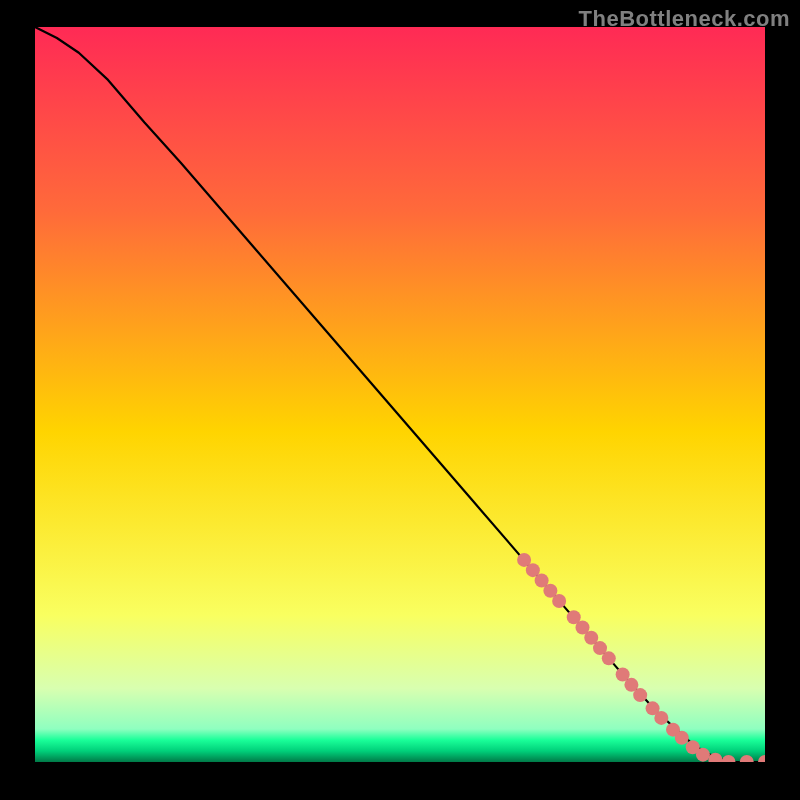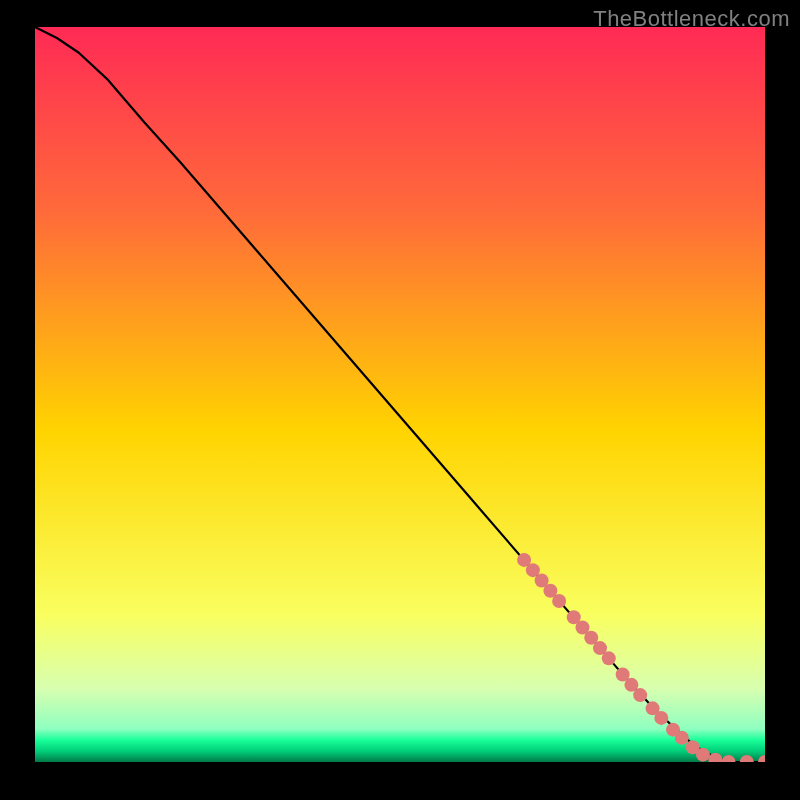--- a/index.html
+++ b/index.html
@@ -15,21 +15,21 @@
     height: 800px;
     background: #000;
     position: relative;
   }
   .watermark {
     position: absolute;
     top: 6px;
     right: 10px;
     color: #808080;
     font-size: 22px;
-    font-weight: 400;
+    font-weight: 700;
     letter-spacing: 0.5px;
     z-index: 10;
   }
   .plot {
     position: absolute;
     display: block;
   }
 </style>
 </head>
 <body>

